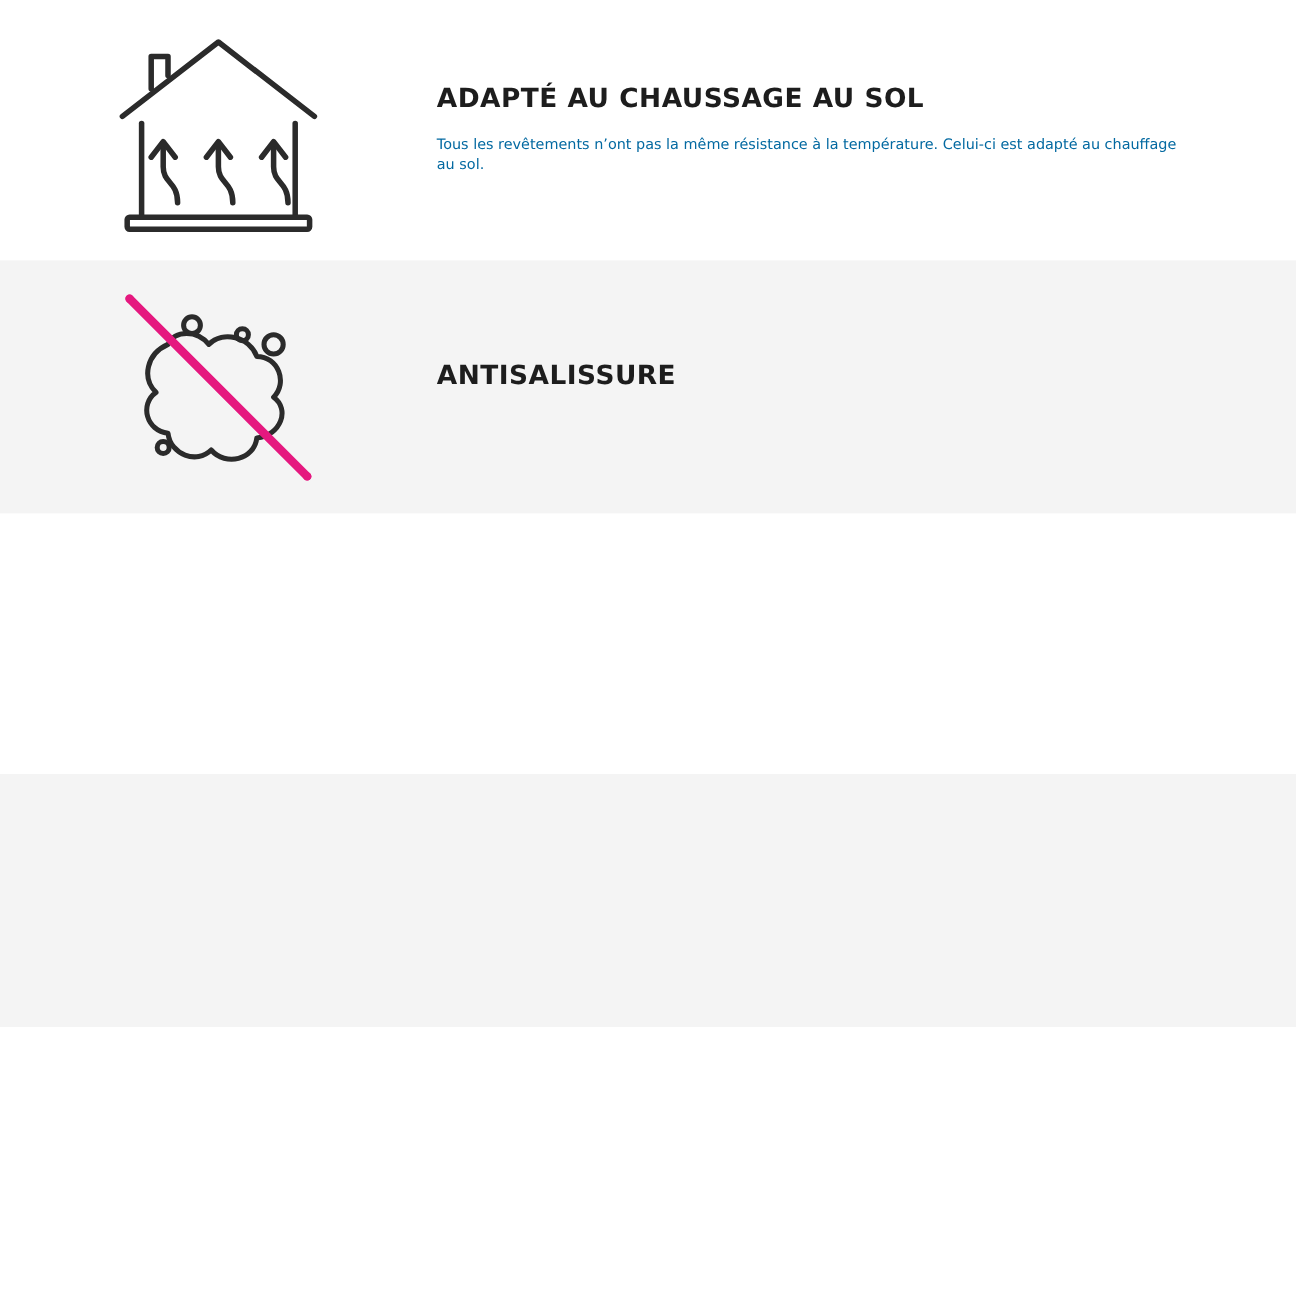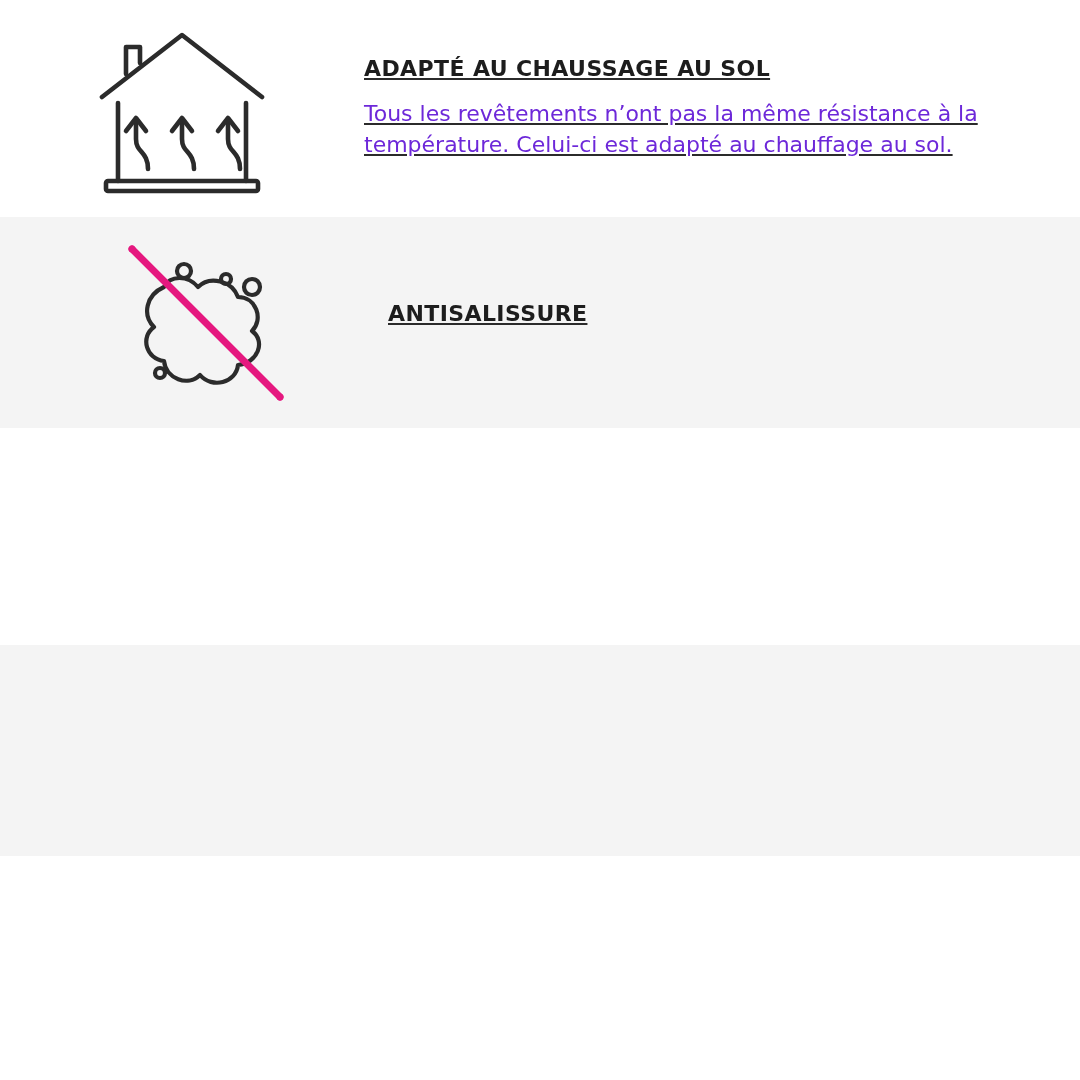--- a/index.html
+++ b/index.html
@@ -27,21 +27,21 @@
   }
 
   .feature-row.light {
     background: #ffffff;
   }
   .feature-row.grey {
     background: #f4f4f4;
   }
 
   .row-1 { height: 217px; }
-  .row-2 { height: 211px; padding-left: 24px; }
+  .row-2 { height: 211px; }
   .row-3 { height: 217px; }
   .row-4 { height: 211px; }
   .row-5 { height: 224px; }
 
   .icon-cell {
     width: 364px;
     min-width: 364px;
     display: flex;
     align-items: center;
     justify-content: center;
@@ -53,38 +53,37 @@
     height: 180px;
     display: flex;
     align-items: center;
     justify-content: center;
   }
 
   .text-cell {
     flex: 1;
     padding-right: 90px;
     align-self: center;
-    text-decoration: underline;
   }
 
   .feature-title {
     font-family: "DejaVu Sans", sans-serif;
     font-weight: bold;
     font-size: 22px;
     letter-spacing: 0.4px;
     color: #1d1d1d;
     margin: 0 0 17px 0;
     line-height: 1.1;
   }
 
   .feature-desc {
     font-family: "DejaVu Sans", sans-serif;
-    font-size: 22px;
+    font-size: 12px;
     line-height: 1.42;
-    color: #6d28d9;
+    color: #0369a1;
     margin: 0;
     max-width: 620px;
   }
 
   .empty-title,
   .empty-desc {
     visibility: hidden;
   }
 </style>
 </head>

